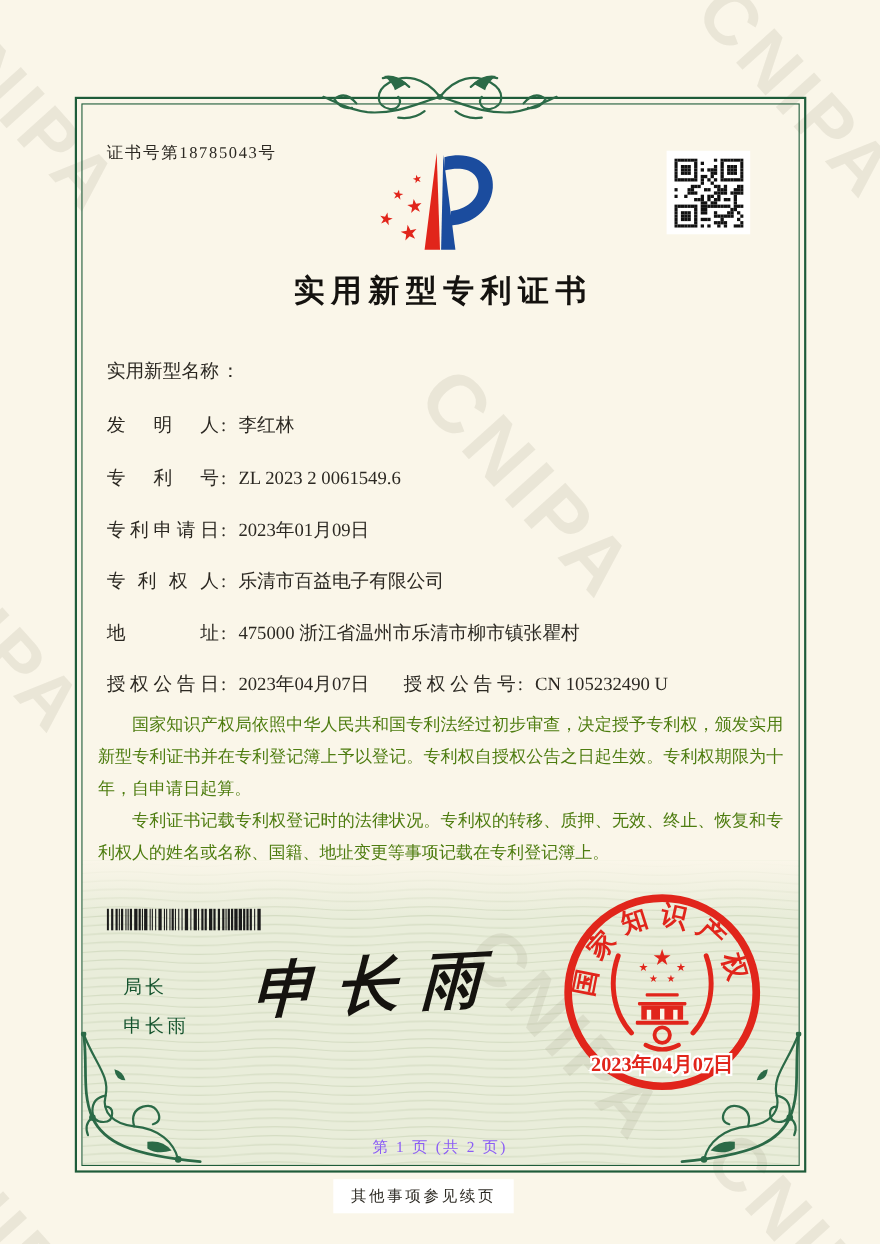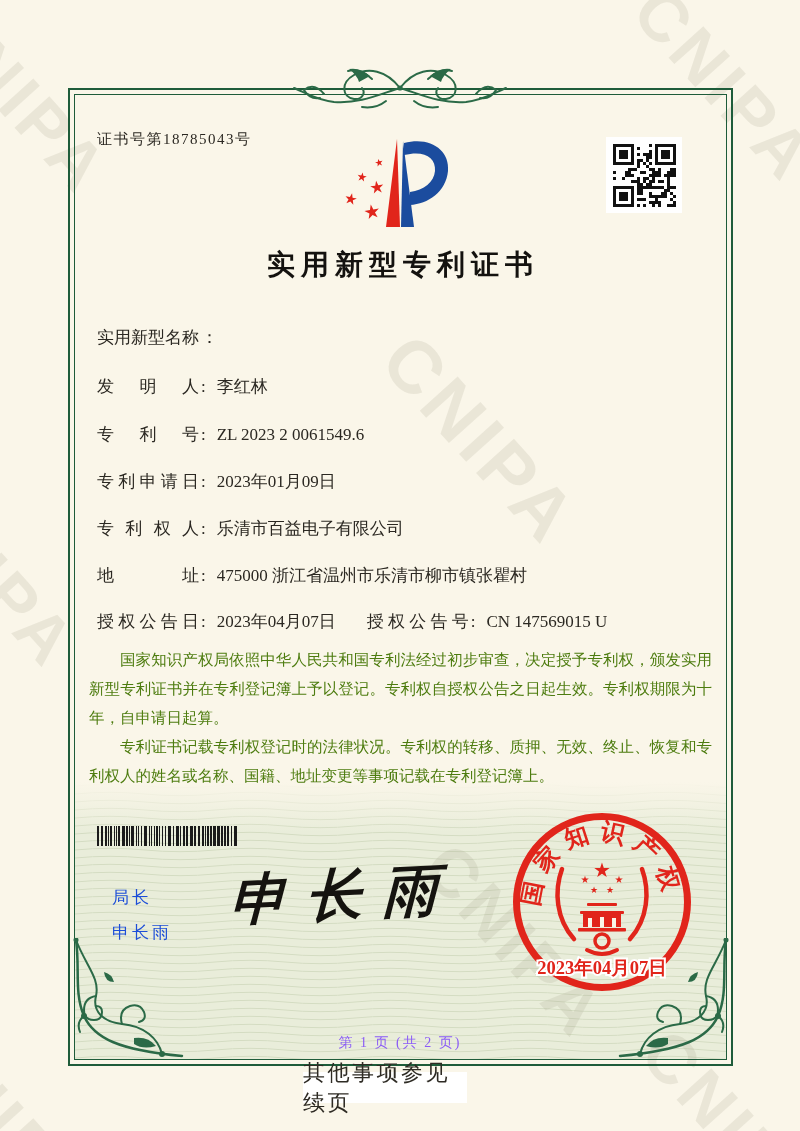--- a/index.html
+++ b/index.html
@@ -33,26 +33,26 @@
   .orn-br{transform:scaleX(-1);}
   
   .certno{left:97px;top:130px;font-size:15px;letter-spacing:1.5px;color:#2b2822;z-index:5;}
   .title{left:0;right:0;top:246px;text-align:center;font-size:28px;font-weight:bold;letter-spacing:6px;text-indent:6px;color:#14120f;z-index:5;}
   .frow{position:absolute;left:97px;display:flex;align-items:baseline;font-size:17px;color:#2b2822;z-index:5;white-space:nowrap;}
   .flabel{display:inline-flex;justify-content:space-between;width:102px;flex:none;}
   .fcolon{margin:0 11px 0 2px;flex:none;}
   .w150{width:150px;flex:none;}
   .bodytext{left:89px;top:645px;width:623px;font-size:15.5px;line-height:29px;color:#4d7c0f;text-align:justify;z-index:5;}
   .bodytext p{margin:0;text-indent:2em;}
-  .sigrole,.signame{left:112px;font-family:"Liberation Sans","DejaVu Sans",sans-serif;font-size:17px;letter-spacing:3px;color:#1d4ed8;z-index:5;}
+  .sigrole,.signame{left:112px;font-family:"Liberation Sans","DejaVu Sans",sans-serif;font-size:17px;letter-spacing:3px;color:#14532d;z-index:5;}
   .sigrole{top:886px;}
   .signame{top:921px;}
   .hand{left:230px;top:858px;font-size:56px;font-style:italic;font-weight:bold;letter-spacing:20px;color:#15130f;transform:rotate(-3deg) skewX(-4deg);z-index:5;}
   .pageno{left:0;right:0;top:1034px;text-align:center;font-size:14px;letter-spacing:2px;color:#8b5cf6;z-index:5;}
-  .contbox{left:303px;top:1072px;width:164px;height:31px;background:#ffffff;display:flex;align-items:center;justify-content:center;font-size:22px;letter-spacing:2.5px;color:#2e2b24;z-index:5;}
+  .contbox{left:303px;top:1072px;width:164px;height:31px;background:#ffffff;display:flex;align-items:center;justify-content:center;font-size:14px;letter-spacing:2.5px;color:#2e2b24;z-index:5;}
   .qrbox{left:606px;top:137px;width:76px;height:76px;background:#ffffff;display:flex;align-items:center;justify-content:center;z-index:5;}
   .logo{left:334px;top:126px;z-index:5;}
   .bcode{left:97px;top:826px;z-index:5;}
   .seal{left:507px;top:807px;z-index:6;}
 </style>
 </head>
 <body>
 
 <div class="paper abs" style="inset:0;">
 
@@ -437,21 +437,21 @@
       <span class="fcolon">:</span>
       <span class="fvalue w150">2023年04月07日</span>
     <span class="flabel jlabel">
         <span>授</span>
         <span>权</span>
         <span>公</span>
         <span>告</span>
         <span>号</span>
       </span>
       <span class="fcolon">:</span>
-      <span class="fvalue">CN 147569015 U</span>
+      <span class="fvalue">CN 105232490 U</span>
   </div>
 
   <div class="abs bodytext">
     <p>国家知识产权局依照中华人民共和国专利法经过初步审查，决定授予专利权，颁发实用新型专利证书并在专利登记簿上予以登记。专利权自授权公告之日起生效。专利权期限为十年，自申请日起算。</p>
     <p>专利证书记载专利权登记时的法律状况。专利权的转移、质押、无效、终止、恢复和专利权人的姓名或名称、国籍、地址变更等事项记载在专利登记簿上。</p>
   </div>
 
   <svg class="abs bcode" width="143" height="20" viewBox="0 0 143 20" fill="#1b1b1b">
     <g id="bc">
         <rect x="0" y="0" width="2" height="20"></rect>

